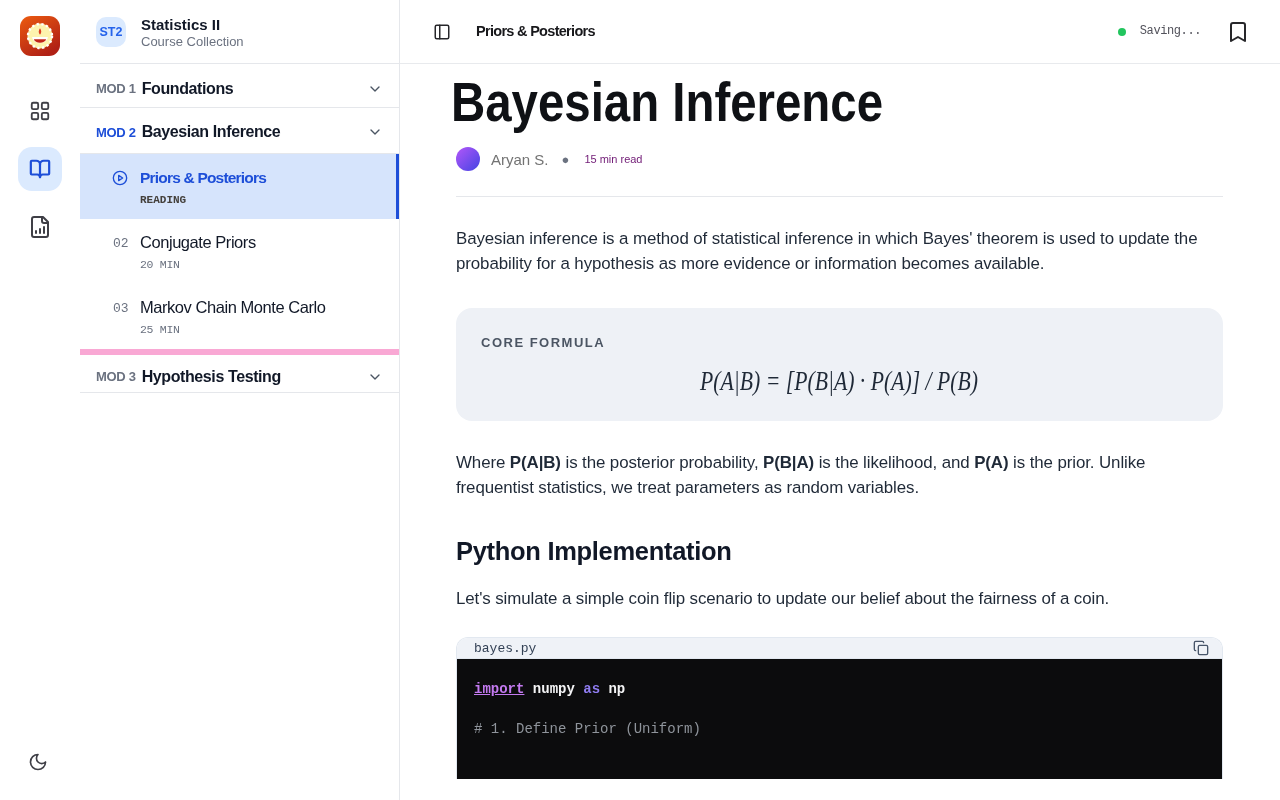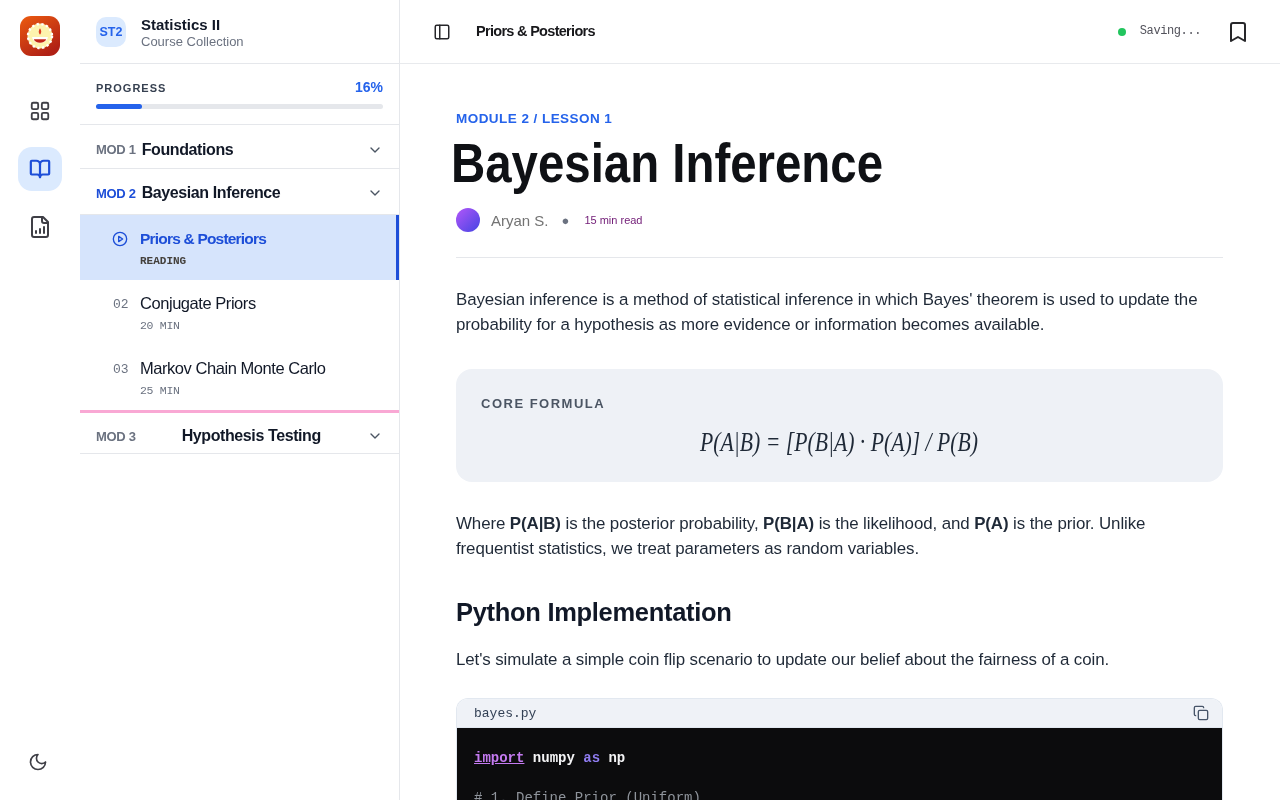--- a/index.html
+++ b/index.html
@@ -67,21 +67,21 @@
 .hr1 { margin-top:25px; height:1px; background:#e5e7eb; }
 p { font-size:16.9px; line-height:25px; color:#1f2937; letter-spacing:-0.1px; }
 .p1 { margin-top:29px; }
 .fcard { margin-top:32px; height:113px; background:#eef1f6; border-radius:16px; padding:27px 25px 12px; }
 .flabel { font-size:13px; font-weight:bold; color:#4b5563; letter-spacing:1.5px; }
 .fsvg { display:block; margin:14px auto 0; }
 .p2 { margin-top:29px; }
 h2 { margin-top:37px; font-size:25.5px; font-weight:bold; color:#111827; letter-spacing:-0.3px; }
 .p3 { margin-top:20px; }
 .codeblk { margin-top:26px; border-radius:12px 12px 0 0; overflow:hidden; border:1px solid #e2e8f0; border-bottom:none; }
-.codehead { height:29px; background:#eff2f7; border-bottom:1px solid #e2e8f0;
+.codehead { height:21px; background:#eff2f7; border-bottom:1px solid #e2e8f0;
   display:flex; align-items:center; padding:0 13px 0 17px; }
 .fname { font-family:"Liberation Mono", monospace; font-size:13px; color:#334155; flex:1; }
 .copyic { width:16px; height:16px; color:#475569; }
 .codebody { background:#0c0c0d; padding:20px 17px; height:120px; }
 pre { font-family:"Liberation Mono", monospace; font-size:14px; line-height:20px; color:#f4f4f5; font-weight:bold; }
 .kw { color:#c47af0;text-decoration:underline; }
 .kw2 { color:#8f7cf0; }
 .cmt { color:#8f949b; font-weight:normal; }
 </style>
 </head>
@@ -126,29 +126,20 @@
 </div>
 
 <div class="sidebar">
   <div class="sidehead">
     <div class="badge">ST2</div>
     <div>
       <div class="shtitle">Statistics II</div>
       <div class="shsub">Course Collection</div>
     </div>
   </div>
-  <div class="progsec">
-    <div class="progrow">
-        <span class="proglabel">PROGRESS</span>
-        <span class="progpct">16%</span>
-      </div>
-    <div class="progtrack">
-        <div class="progfill"></div>
-      </div>
-  </div>
   <div class="modrow">
     <span class="modtag">MOD 1</span>
       <span class="modname">Foundations</span>
     <svg class="chev" viewBox="0 0 24 24" fill="none" stroke="currentColor" stroke-width="2" stroke-linecap="round" stroke-linejoin="round">
         <path d="m6 9 6 6 6-6"></path>
       </svg>
   </div>
   <div class="modrow mod2">
     <span class="modtag blue">MOD 2</span>
       <span class="modname">Bayesian Inference</span>
@@ -167,21 +158,21 @@
   <div class="lesson">
     <span class="lnum">02</span>
     <div class="ltitle">Conjugate Priors</div>
     <div class="lsub">20 MIN</div>
   </div>
   <div class="lesson">
     <span class="lnum">03</span>
     <div class="ltitle">Markov Chain Monte Carlo</div>
     <div class="lsub">25 MIN</div>
   </div>
-  <div class="modrow" style="border-top:3px solid #f9a8d4;gap:40px;">
+  <div class="modrow" style="border-top:6px solid #f9a8d4;">
     <span class="modtag">MOD 3</span>
       <span class="modname">Hypothesis Testing</span>
     <svg class="chev" viewBox="0 0 24 24" fill="none" stroke="currentColor" stroke-width="2" stroke-linecap="round" stroke-linejoin="round">
         <path d="m6 9 6 6 6-6"></path>
       </svg>
   </div>
 </div>
 
 <div class="main">
   <div class="topbar">
@@ -190,21 +181,20 @@
         <path d="M9 3v18"></path>
     </svg>
     <span class="tbtitle">Priors &amp; Posteriors</span>
     <span class="gdot"></span>
     <span class="saving">Saving...</span>
     <svg class="bkmk" viewBox="0 0 24 24" fill="none" stroke="currentColor" stroke-width="2" stroke-linecap="round" stroke-linejoin="round">
       <path d="m19 21-7-4-7 4V5a2 2 0 0 1 2-2h10a2 2 0 0 1 2 2v16z"></path>
     </svg>
   </div>
   <div class="content">
-    <div class="kicker">MODULE 2 / LESSON 1</div>
     <svg class="h1svg" width="520" height="64" viewBox="0 0 520 64">
         <text x="5" y="51" font-family="Liberation Sans, sans-serif" font-size="56" font-weight="bold" fill="#0f1115" textLength="432" lengthAdjust="spacingAndGlyphs">Bayesian Inference</text>
       </svg>
     <div class="meta">
       <div class="avatar"></div>
       <span class="mname">Aryan S.</span>
       <span class="mdot">●</span>
       <span class="mread">15 min read</span>
     </div>
     <div class="hr1"></div>

